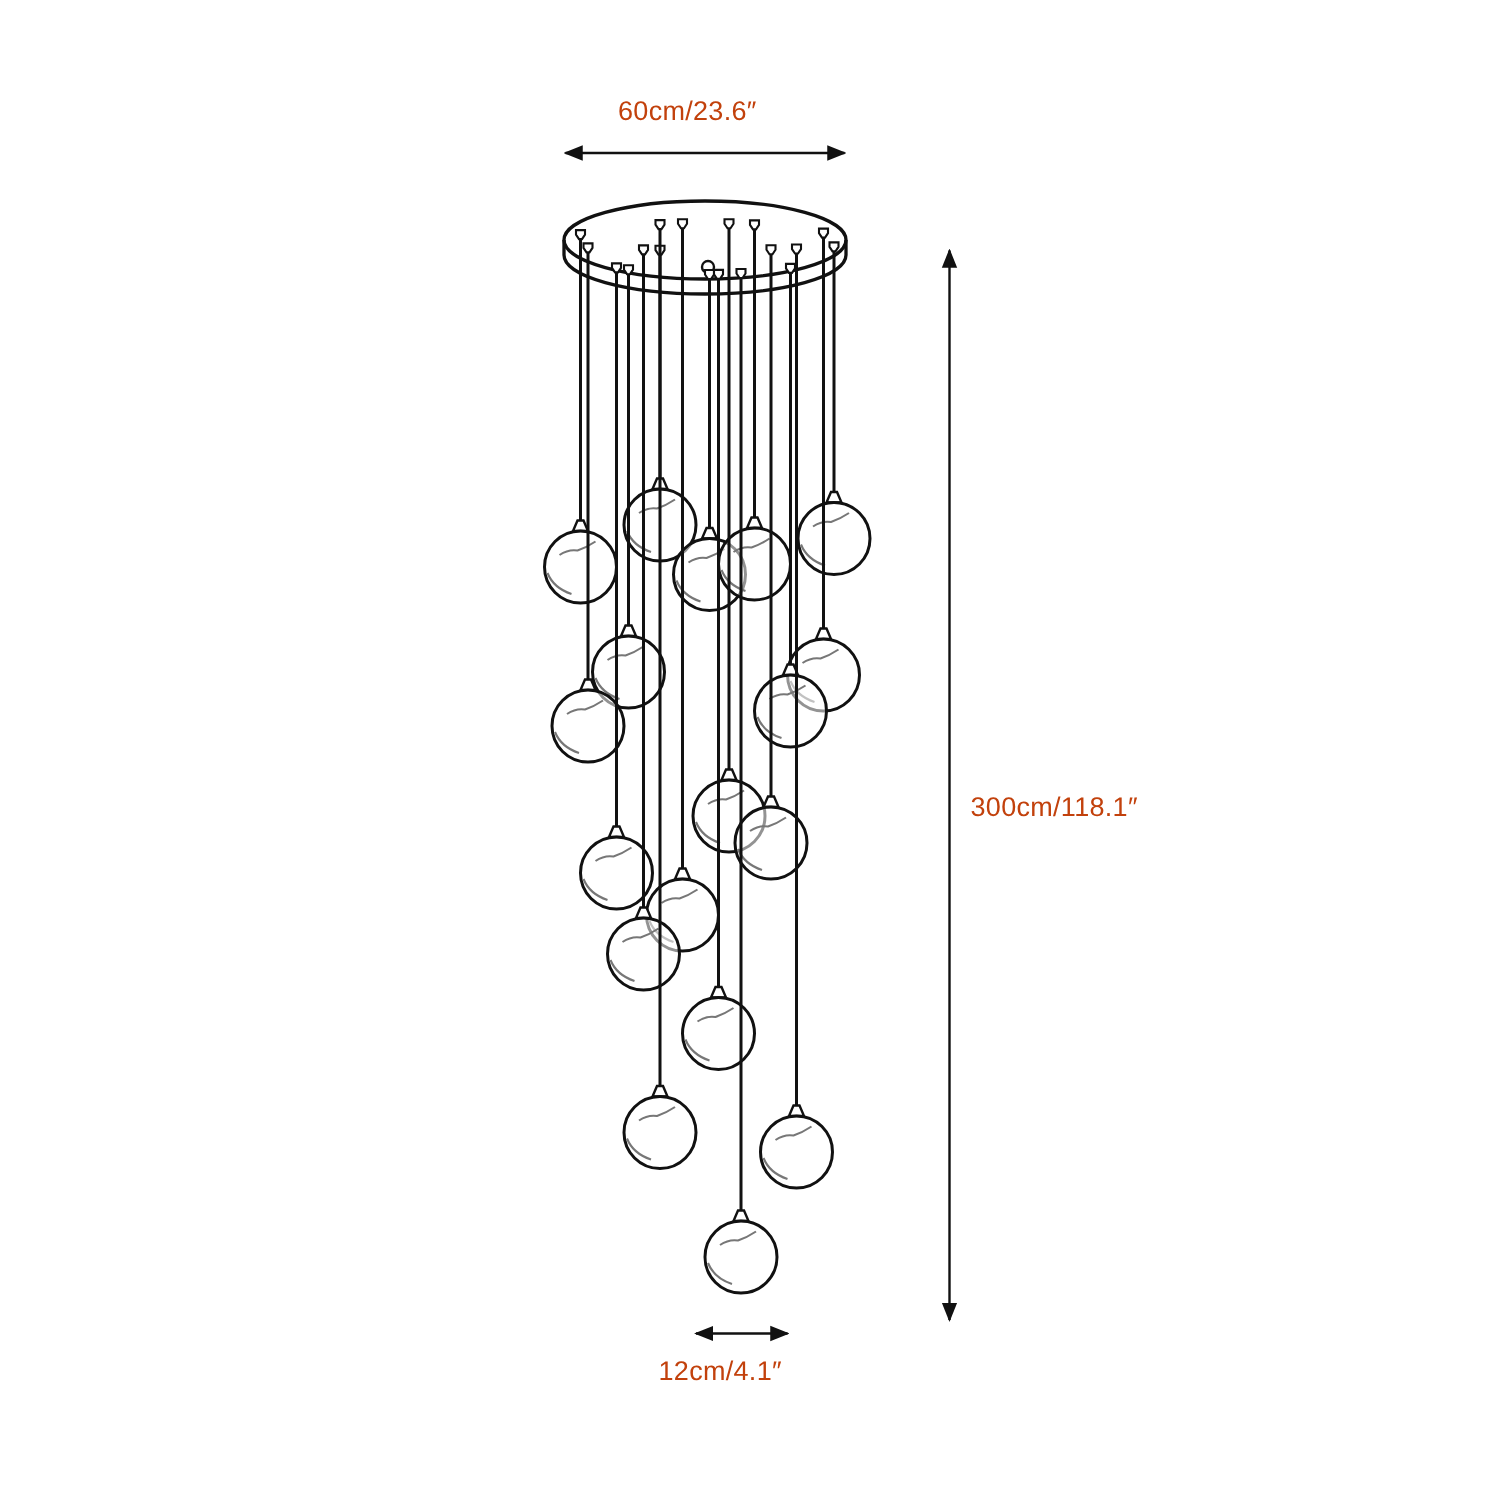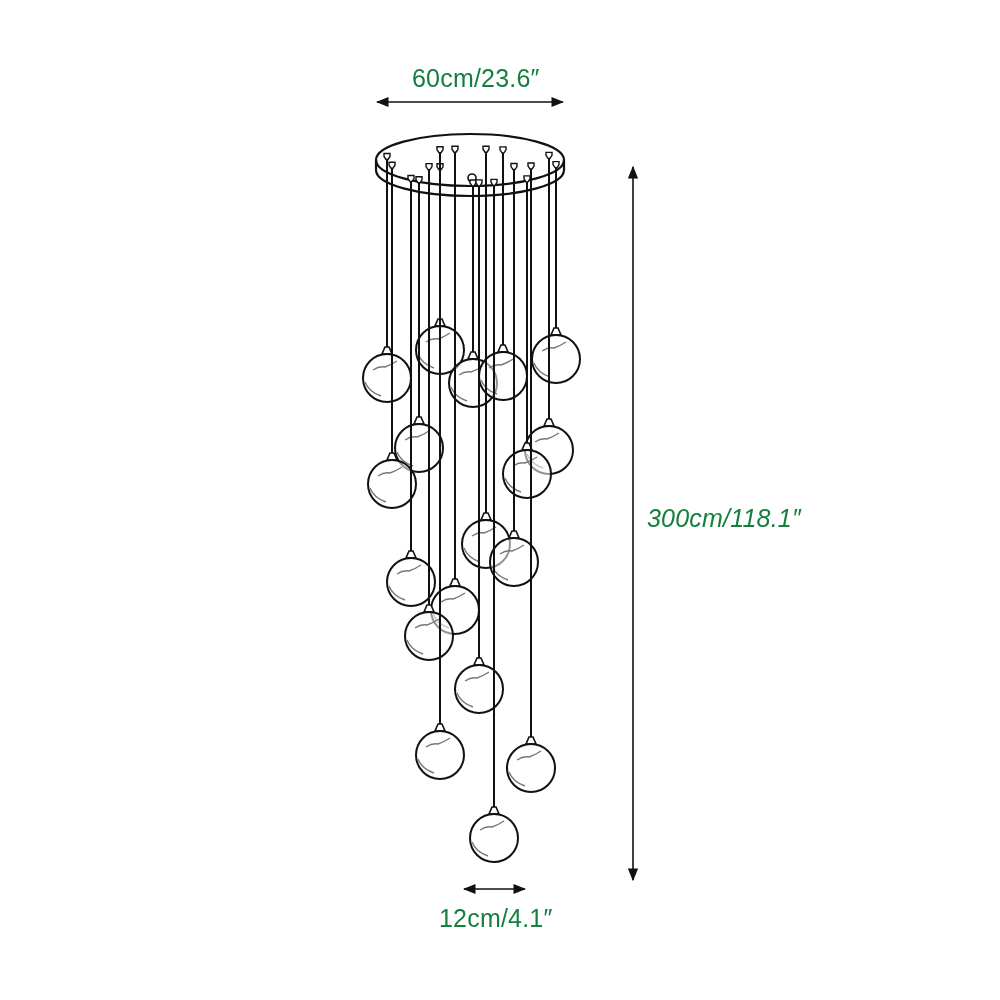--- a/index.html
+++ b/index.html
@@ -1,20 +1,20 @@
 <!DOCTYPE html>
 <html><head>
 <meta charset="utf-8">
 <style>
   html, body { margin:0; padding:0; background:#ffffff; }
   body { width:1000px; height:1000px; position:relative; overflow:hidden; font-family:"Liberation Sans", sans-serif; }
   svg { position:absolute; left:0; top:0; }
-  .label { position:absolute; font-size:25px; color:#15803d; letter-spacing:0.2px; white-space:nowrap; }
+  .label { position:absolute; font-size:18px; color:#c2410c; letter-spacing:0.2px; white-space:nowrap; }
   #lbl-width { left:412px; top:64px; }
-  #lbl-height { left:647px; top:504px;font-style:italic; }
+  #lbl-height { left:647px; top:528px; }
   #lbl-globe { left:439px; top:904px; }
 </style>
 </head>
 <body>
 
 <svg width="1000" height="1000" viewBox="0 0 1000 1000" xmlns="http://www.w3.org/2000/svg">
   <defs>
     <marker id="arr" viewBox="0 0 10 10" refX="9" refY="5" markerWidth="8" markerHeight="8" orient="auto-start-reverse">
       <path d="M0,1 L10,5 L0,9 Z" fill="#111"></path>
     </marker>

